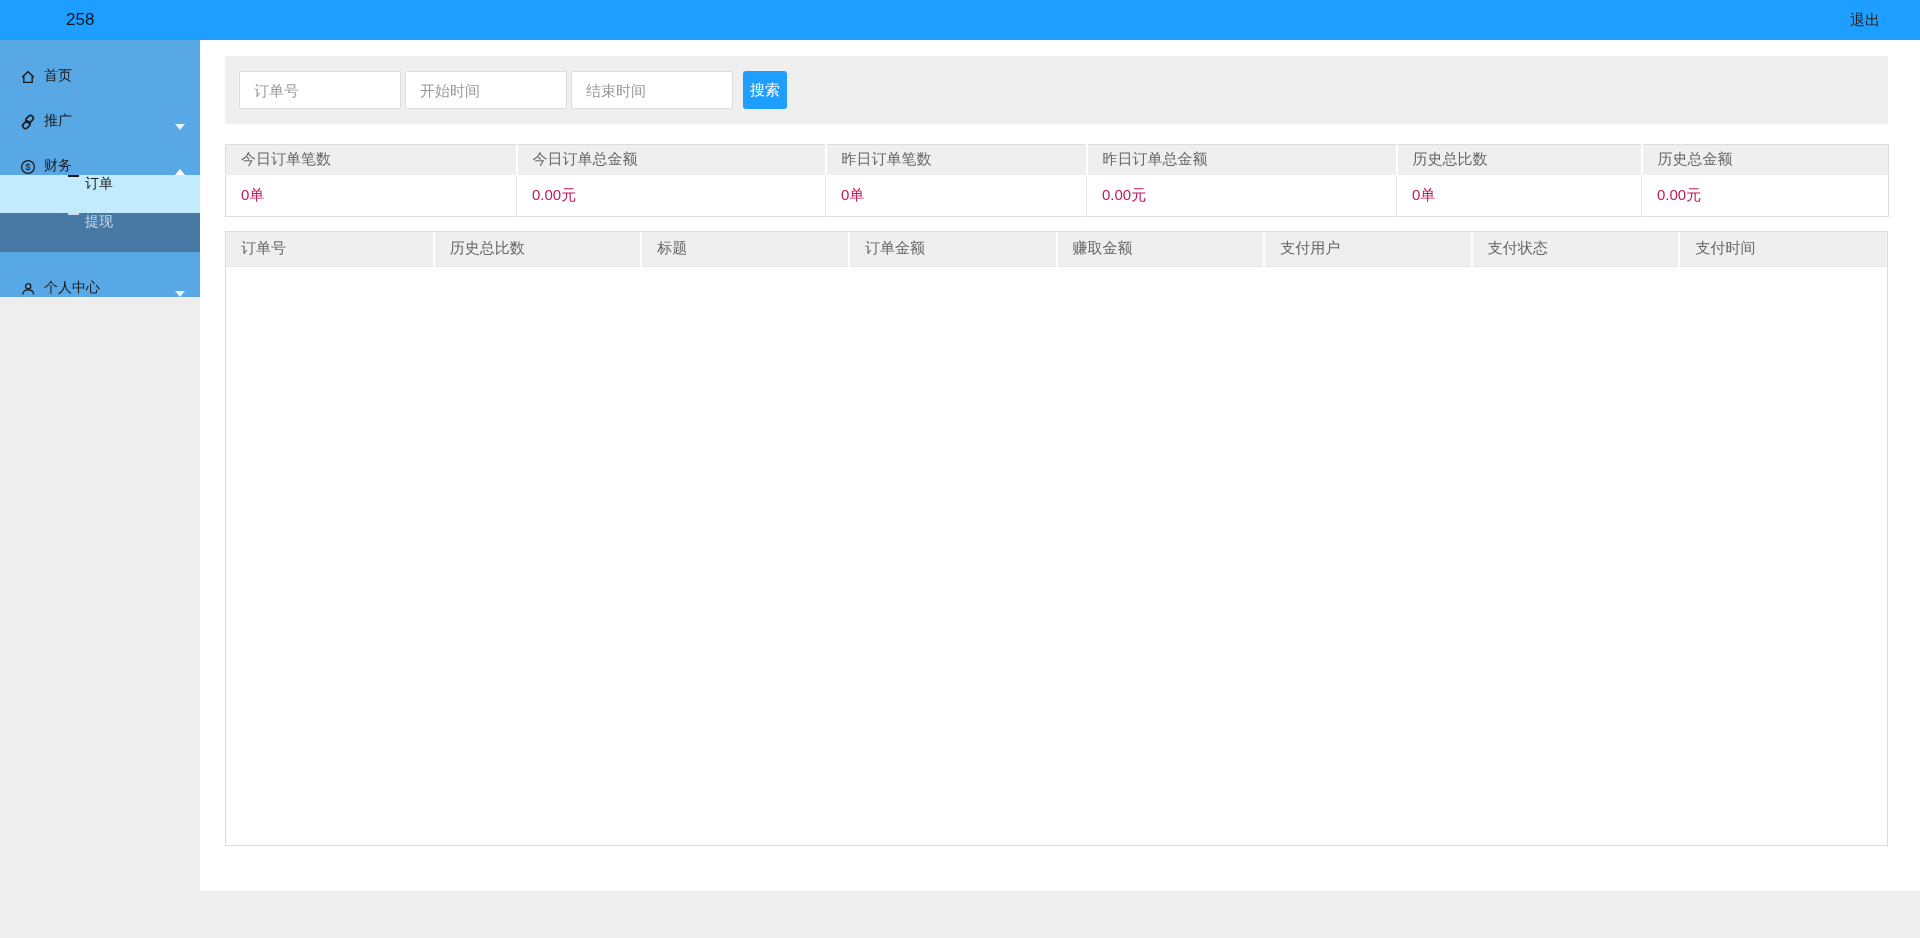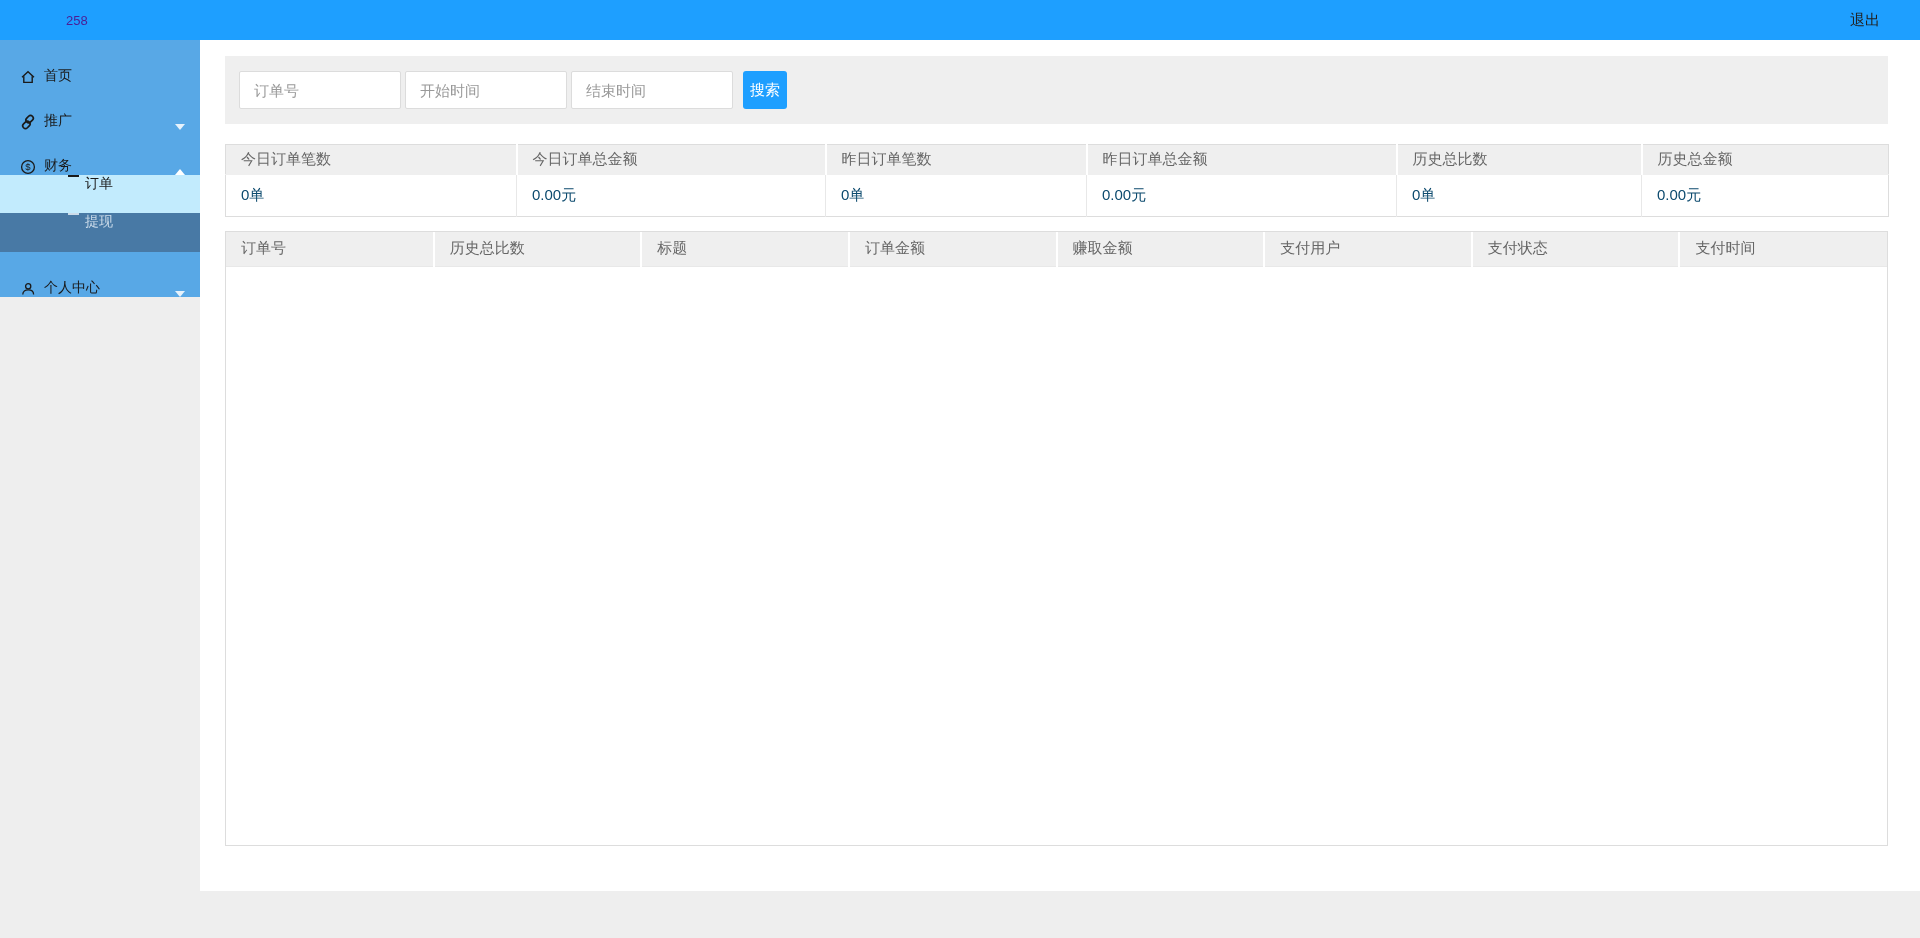--- a/index.html
+++ b/index.html
@@ -8,21 +8,21 @@
     background:#eeeeee;
     font-family:"Liberation Sans", sans-serif;
     color:#333;
   }
 
   
   .topbar {
     height:40px; background:#1e9fff;
     display:flex; align-items:center; justify-content:space-between;
   }
-  .brand { margin-left:66px; font-size:13px; color:#4c1d95; }
+  .brand { margin-left:66px; font-size:17px; color:#0f172a; }
   .logout { margin-right:40px; font-size:15px; color:#222; cursor:pointer; }
 
   
   .layout { display:flex; height:851px; }
   .sidebar { width:200px; flex:0 0 200px; }
   .main { flex:1; background:#ffffff; }
 
   
   .menu-item {
     height:45px; background:#58a8e6; color:#1a1a1a;
@@ -64,21 +64,21 @@
 
   
   .stats { margin-top:20px; width:1663px; border-collapse:collapse; table-layout:fixed;
            border:1px solid #dddddd;padding-left:25px; }
   .stats th {
     height:30px; background:#efefef; color:#666; font-weight:normal; font-size:15px;
     text-align:left; padding-left:15px; border-right:2px solid #ffffff;
   }
   .stats th:last-child { border-right:none; }
   .stats td {
-    height:42px; background:#fff; color:#0c4a6e; font-size:15px;
+    height:42px; background:#fff; color:#be185d; font-size:15px;
     padding-left:15px; border-right:1px solid #e8e8e8; border-top:1px solid #efefef;
   }
   .stats td:last-child { border-right:none; }
 
   
   .orders-box { margin-top:14px; width:1663px; height:615px; border:1px solid #dddddd; background:#fff; }
   .orders { width:100%; border-collapse:collapse; table-layout:fixed; }
   .orders th {
     height:34px; background:#efefef; color:#666; font-weight:normal; font-size:15px;
     text-align:left; padding-left:15px; border-right:2px solid #ffffff;

